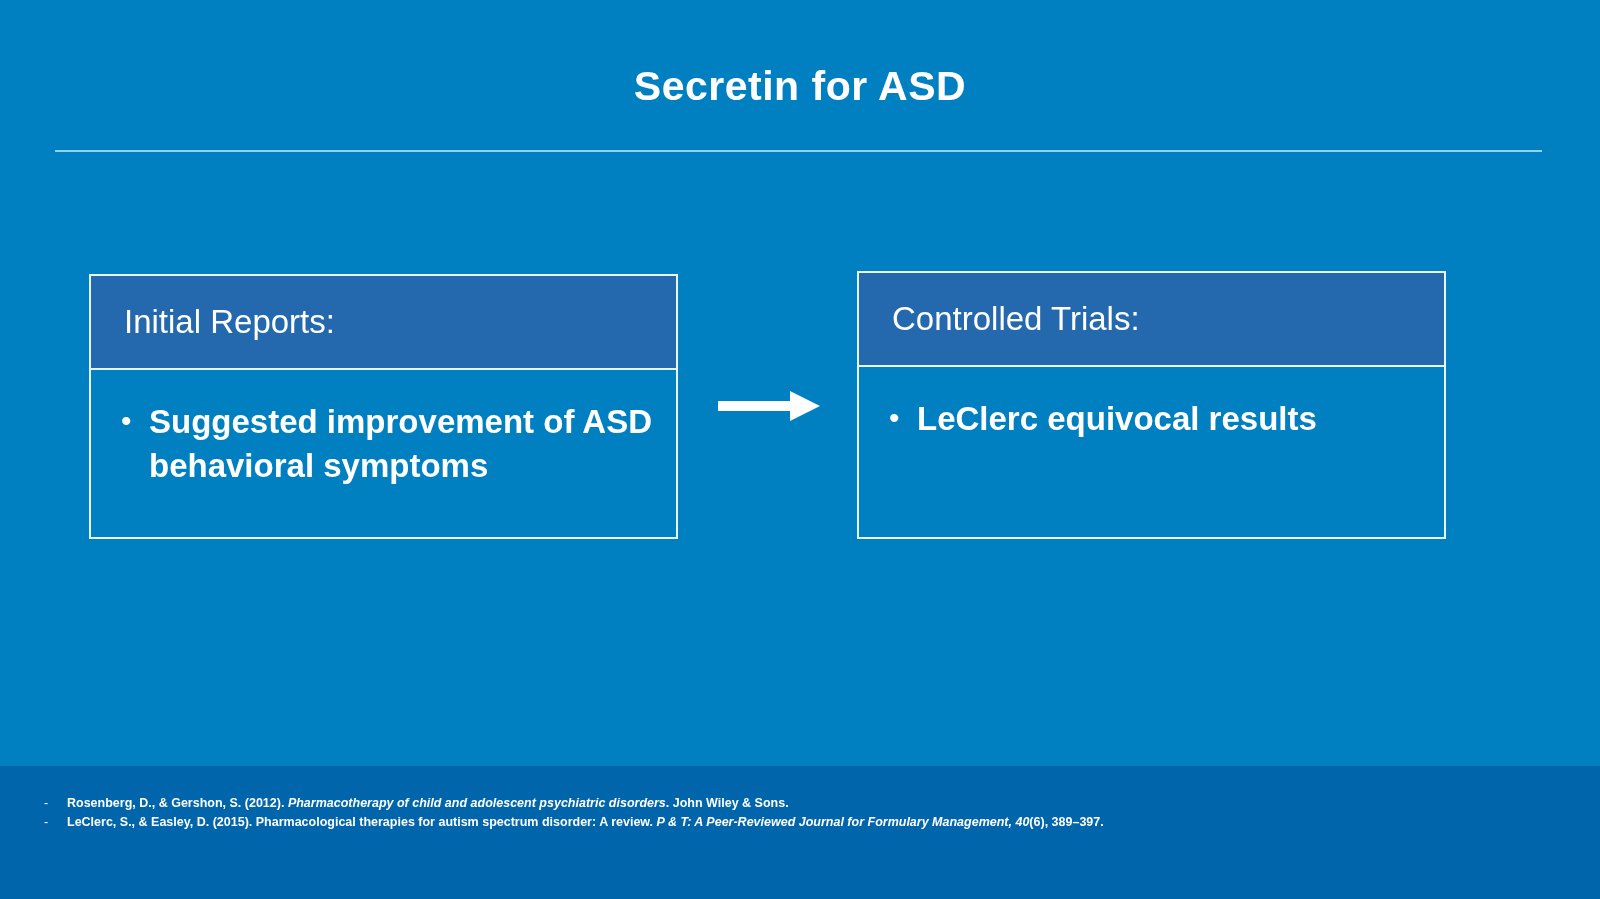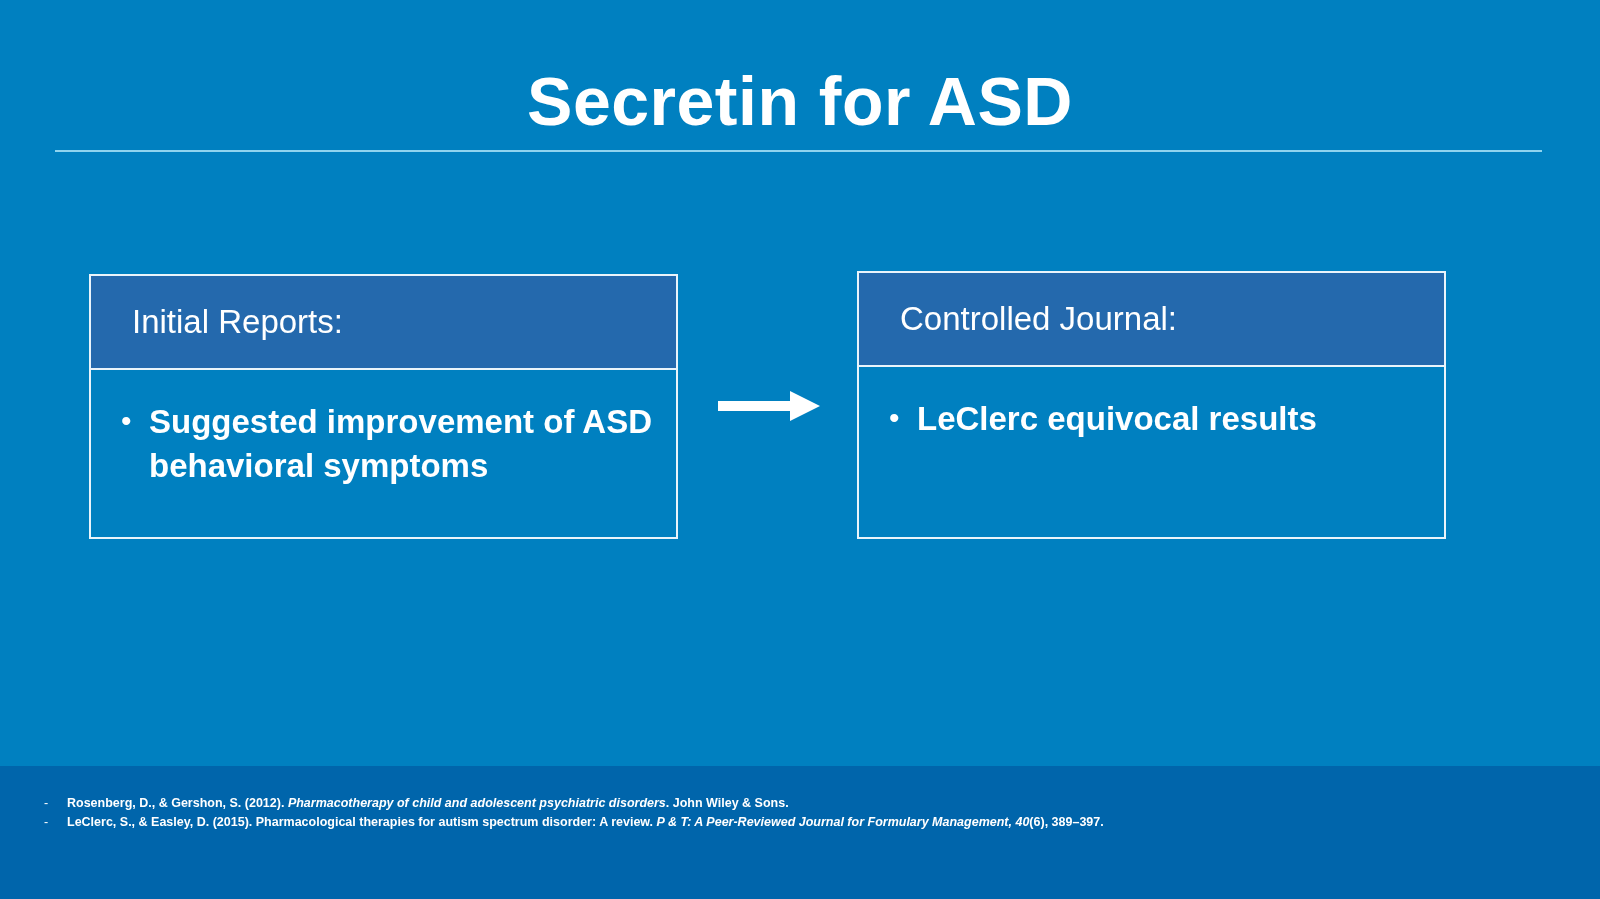--- a/index.html
+++ b/index.html
@@ -18,21 +18,21 @@
   }
 
   
   #slide-title {
     position: absolute;
     top: 64px;
     left: 0;
     width: 1600px;
     text-align: center;
     color: #ffffff;
-    font-size: 68px;
+    font-size: 41px;
     font-weight: bold;
     letter-spacing: 0.5px;
     line-height: 1.1;
   }
   #title-rule {
     position: absolute;
     top: 150px;
     left: 55px;
     width: 1487px;
     height: 2px;
@@ -56,21 +56,20 @@
     border-bottom: 2px solid #e9f4fb;
     display: flex;
     align-items: center;
     padding-left: 33px;
   }
   .panel-header-text {
     color: #ffffff;
     font-size: 33px;
     line-height: 1.15;
     white-space: nowrap;
-    margin-left: 8px;
   }
 
   .panel-body {
     padding: 30px 22px 0 30px;
   }
   .bullet-row {
     display: flex;
     align-items: flex-start;
     color: #ffffff;
     font-size: 33px;
@@ -143,21 +142,21 @@
       </div>
     </div>
   </div>
 
   <svg id="arrow" viewBox="0 0 102 36" aria-hidden="true">
     <polygon points="0,13 72,13 72,3 102,18 72,33 72,23 0,23" fill="#ffffff"></polygon>
   </svg>
 
   <div id="panel-right" class="panel">
     <div class="panel-header">
-      <span class="panel-header-text">Controlled Journal:</span>
+      <span class="panel-header-text">Controlled Trials:</span>
     </div>
     <div class="panel-body">
       <div class="bullet-row">
         <span class="bullet-dot">•</span>
         <span class="bullet-text">LeClerc equivocal results</span>
       </div>
     </div>
   </div>
 
   <div id="footer-band">

